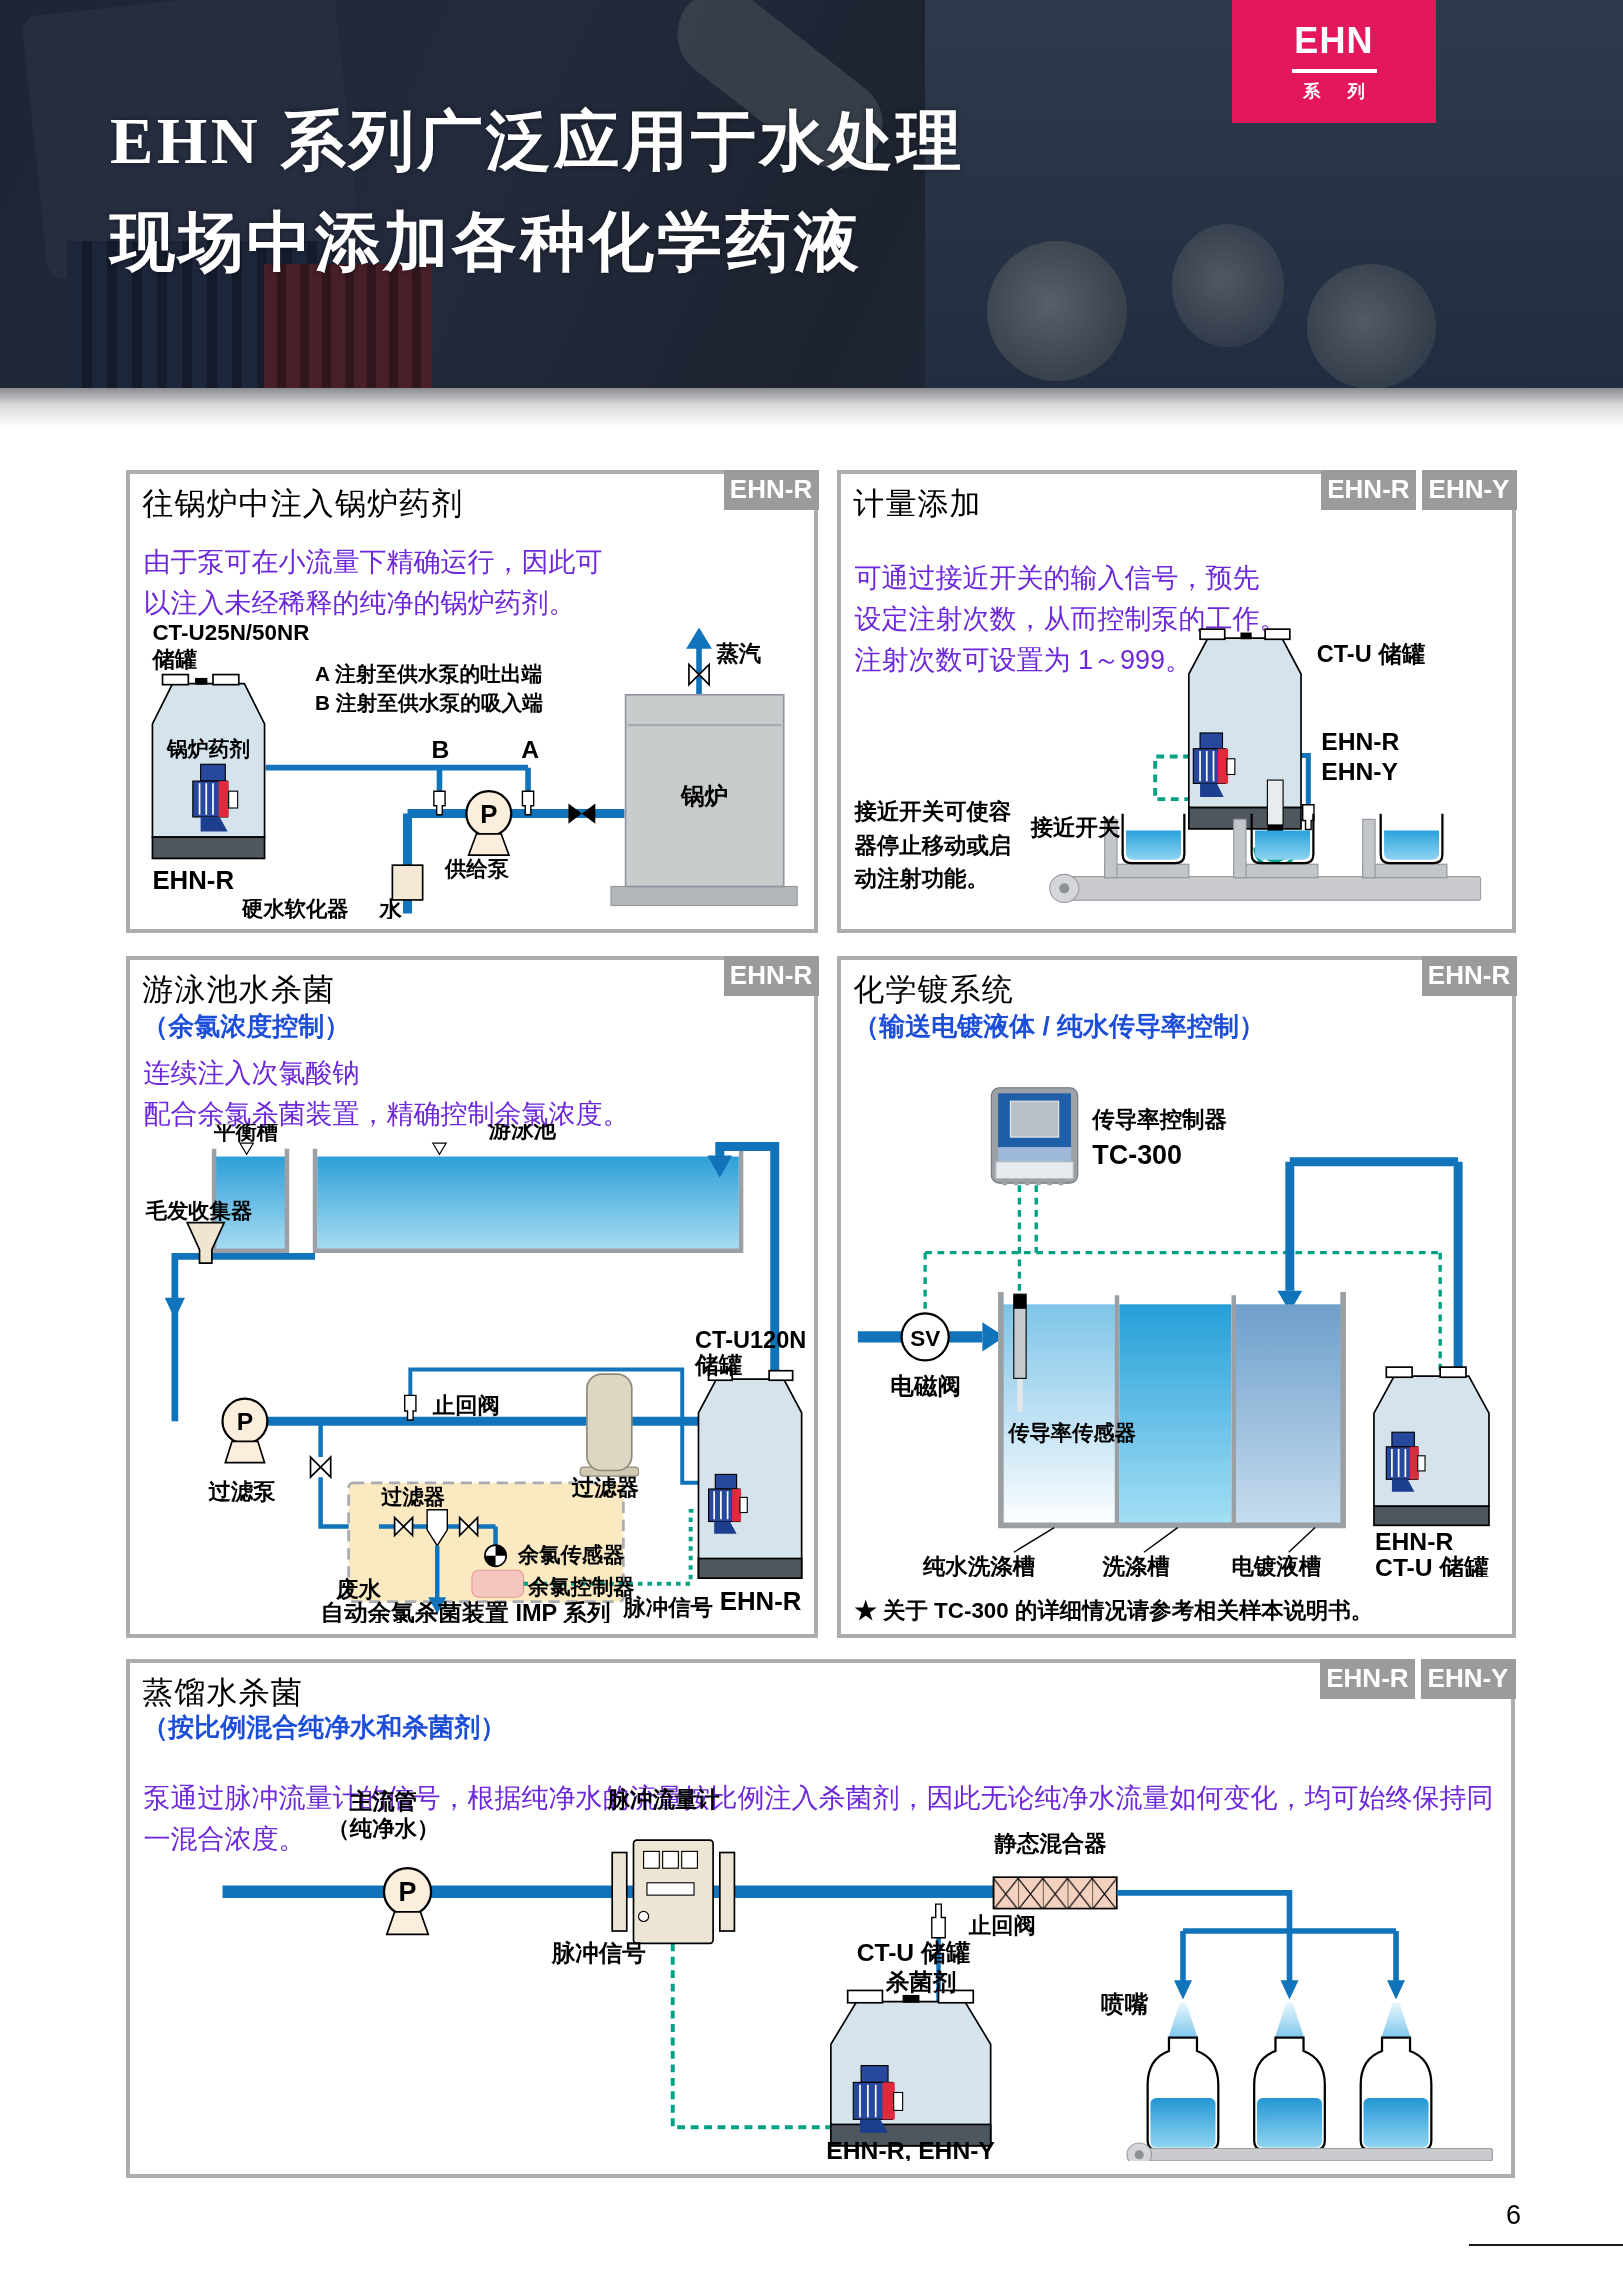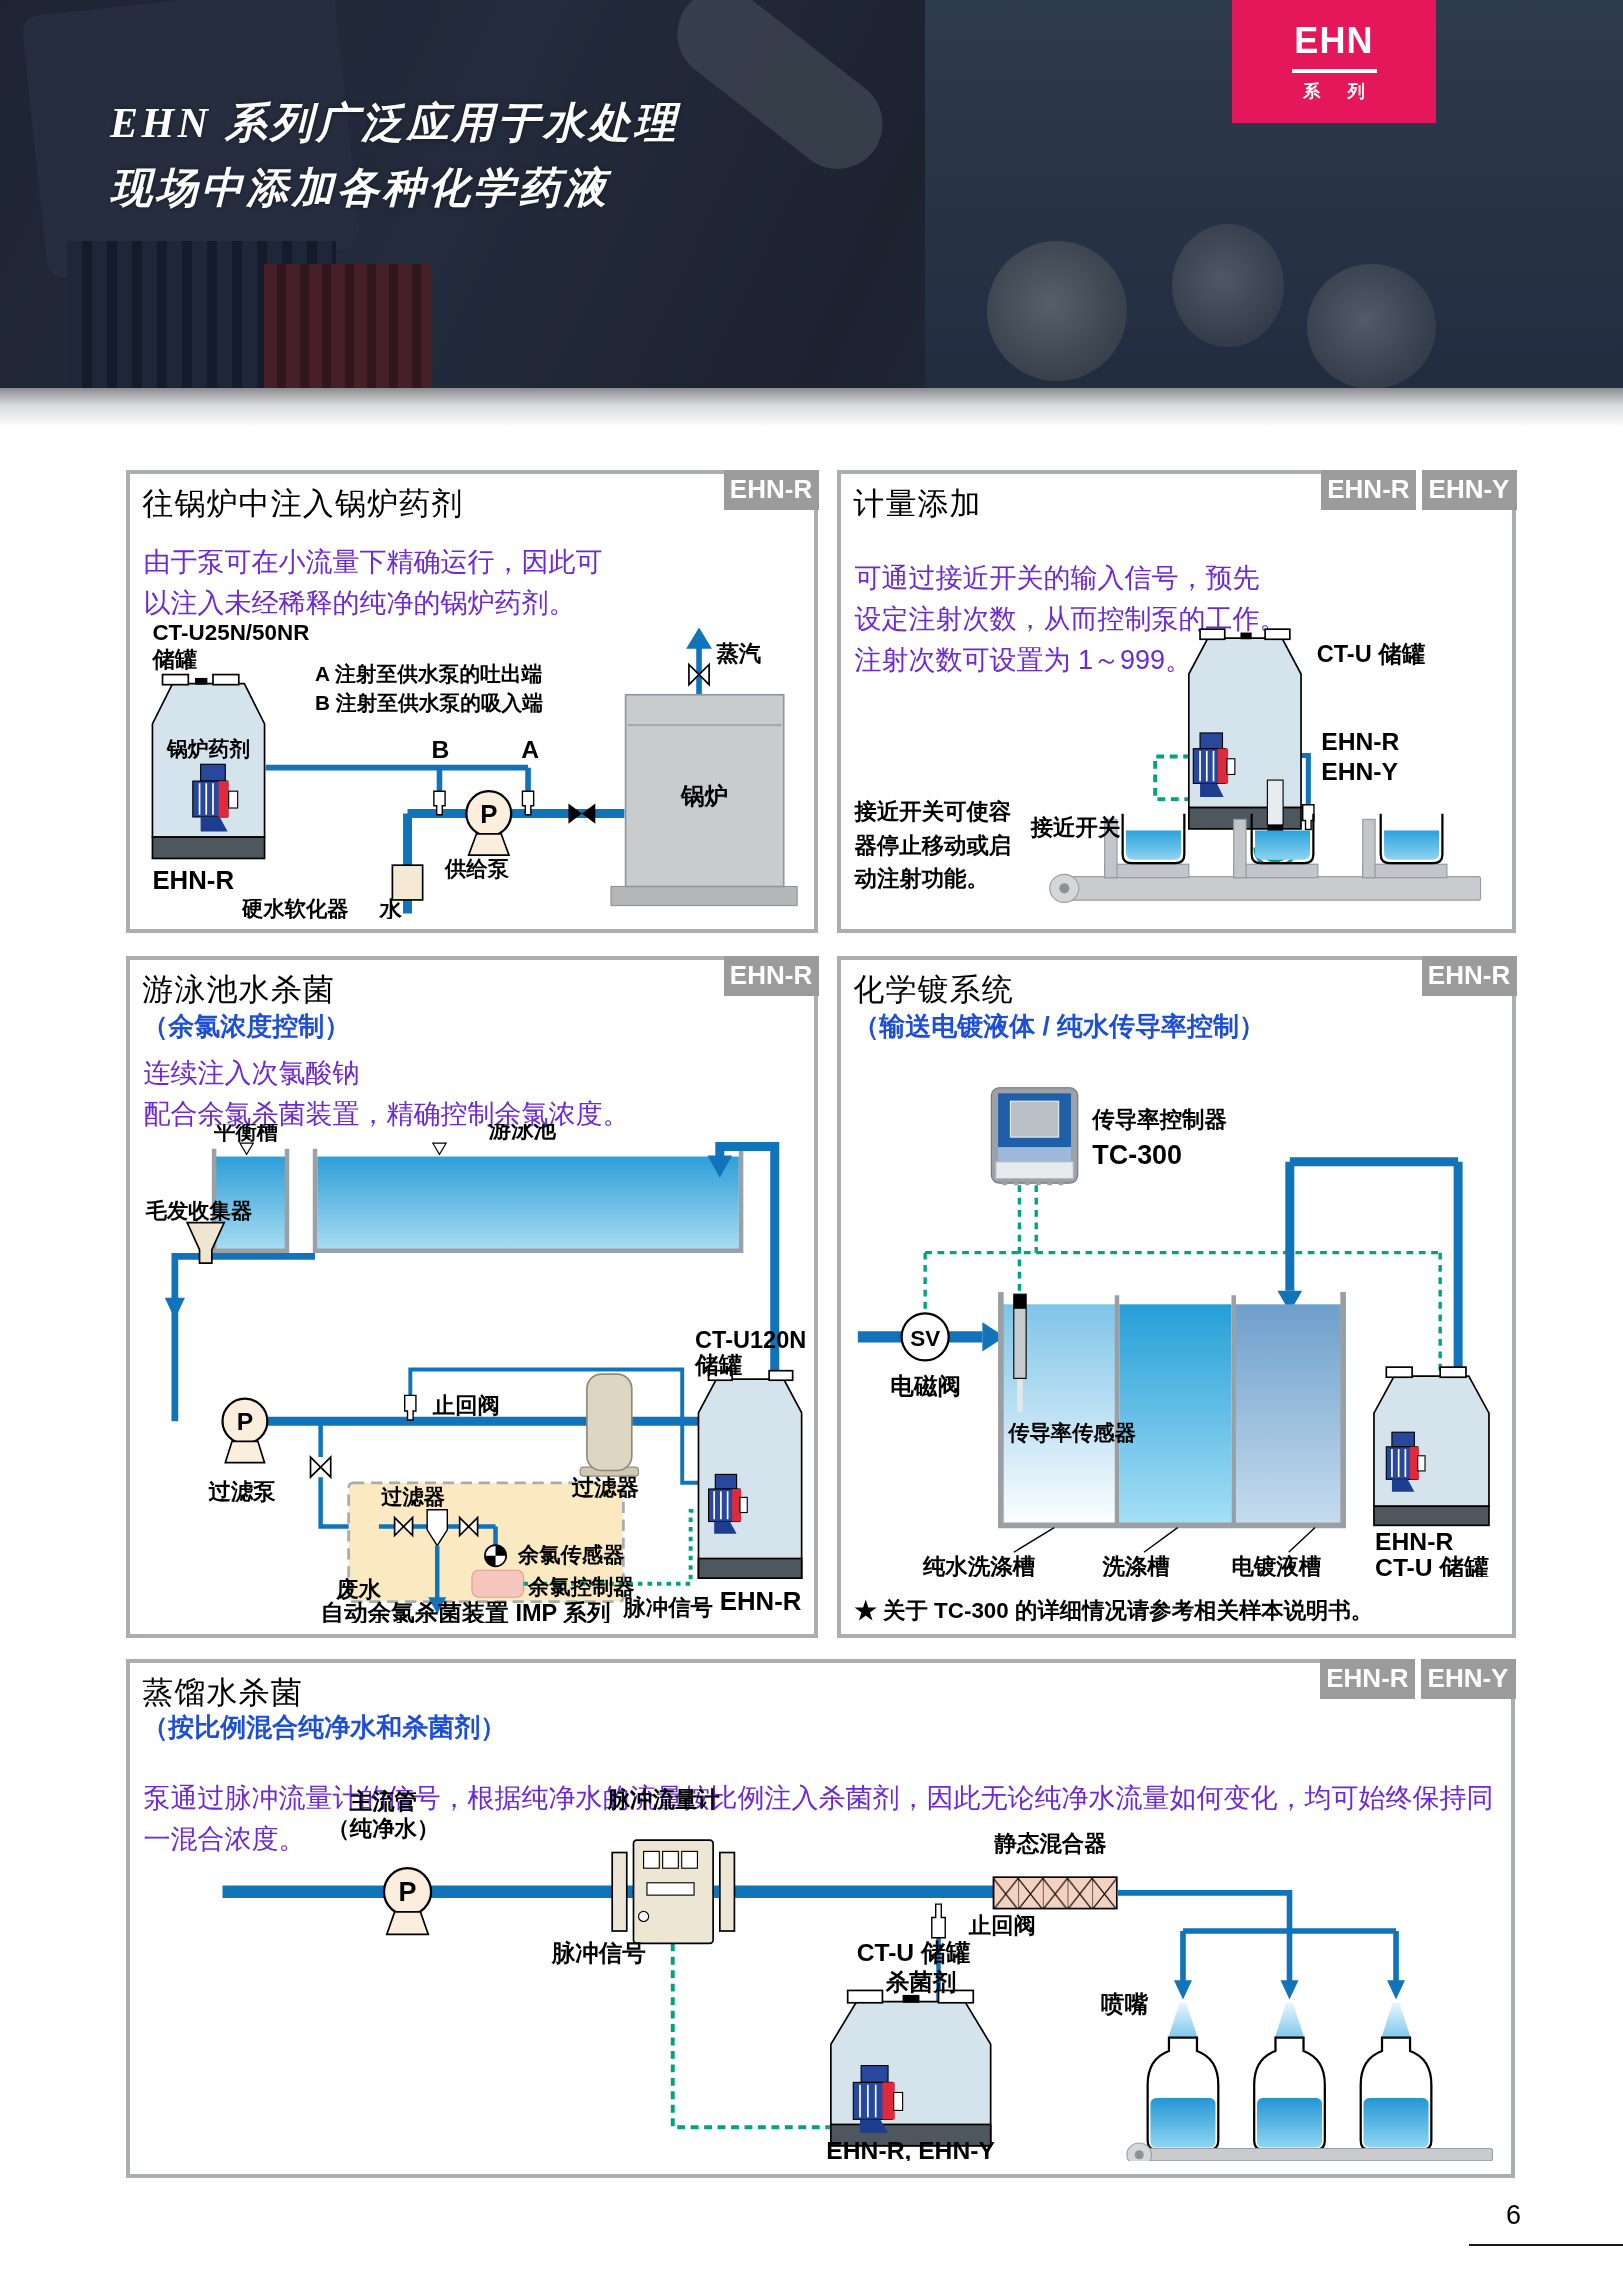--- a/index.html
+++ b/index.html
@@ -7,21 +7,21 @@
         font-family:"Liberation Sans",sans-serif;}
   
   .hero{position:absolute;left:0;top:0;width:1623px;height:388px;background:
         linear-gradient(115deg,#2c3346 0%,#353e55 30%,#2a3040 55%,#3a4660 80%,#222a3a 100%);overflow:hidden;}
   .hero .blob{position:absolute;}
   .hero-overlay{position:absolute;left:0;top:0;width:100%;height:100%;background:rgba(8,12,22,.38);}
   .hero-grad{position:absolute;left:0;top:388px;width:1623px;height:39px;
         background:linear-gradient(180deg,#8a8d90 0%,#d9dadb 45%,#ffffff 100%);}
   .hero-title{position:absolute;left:110px;top:91px;color:#ffffff;
         font-family:"Liberation Serif","DejaVu Serif",serif;font-weight:bold;
-        font-size:42px;line-height:1.55;letter-spacing:3.4px;text-shadow:0 0 5.6px rgba(0,0,0,.45);font-style:italic;}
+        font-size:65px;line-height:1.55;letter-spacing:3.4px;text-shadow:0 0 5.6px rgba(0,0,0,.45);}
   .badge{position:absolute;left:1232px;top:0;width:204px;height:123px;background:#E5175B;
         display:flex;flex-direction:column;align-items:center;justify-content:center;color:#fff;}
   .badge .code{font-size:36px;font-weight:bold;letter-spacing:1.1px;}
   .badge .rule{width:85px;height:3.9px;background:#ffffff;margin:6.7px 0 5.6px 0;}
   .badge .series{font-size:17.4px;font-weight:bold;letter-spacing:11.2px;padding-left:11.2px;}
   
   .panel{position:absolute;background:#ffffff;border:4.5px solid #ABAEB0;}
   .tags{position:absolute;top:-4.5px;right:-4.5px;display:flex;gap:5.6px;background:#ffffff;}
   .tag{width:95px;height:40px;background:#9B9B9B;color:#ffffff;font-weight:bold;font-size:26px;
        display:flex;align-items:center;justify-content:center;letter-spacing:0px;}

